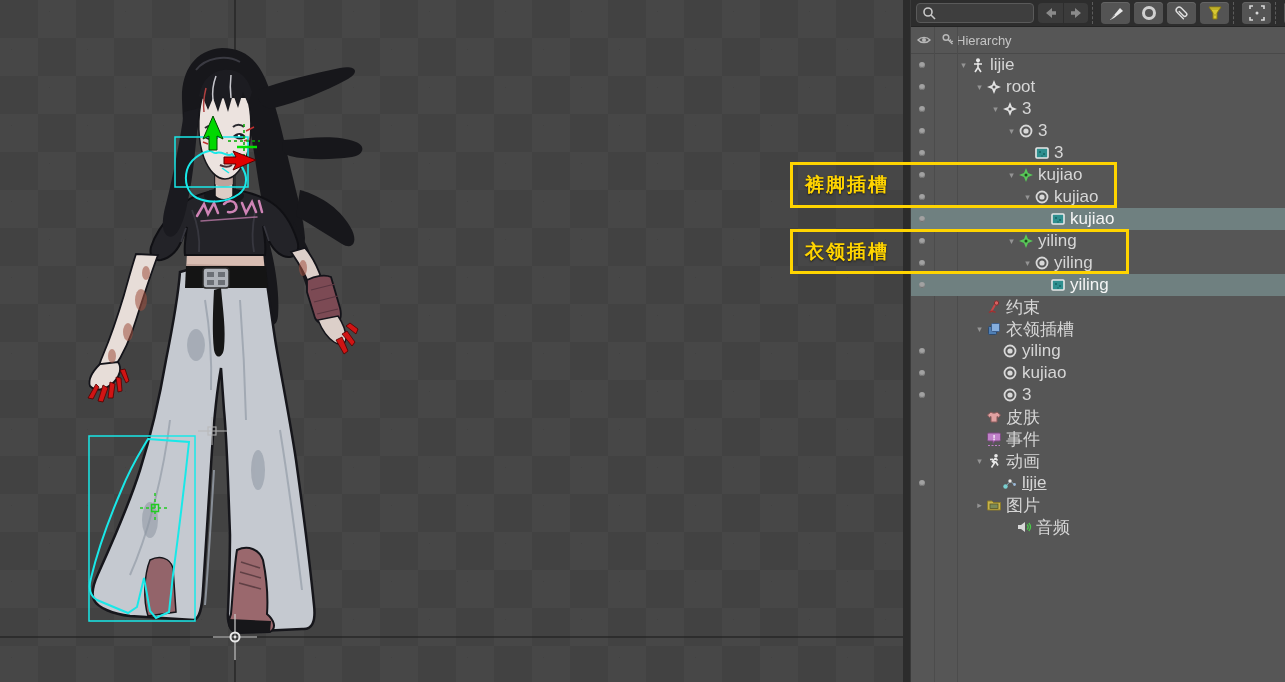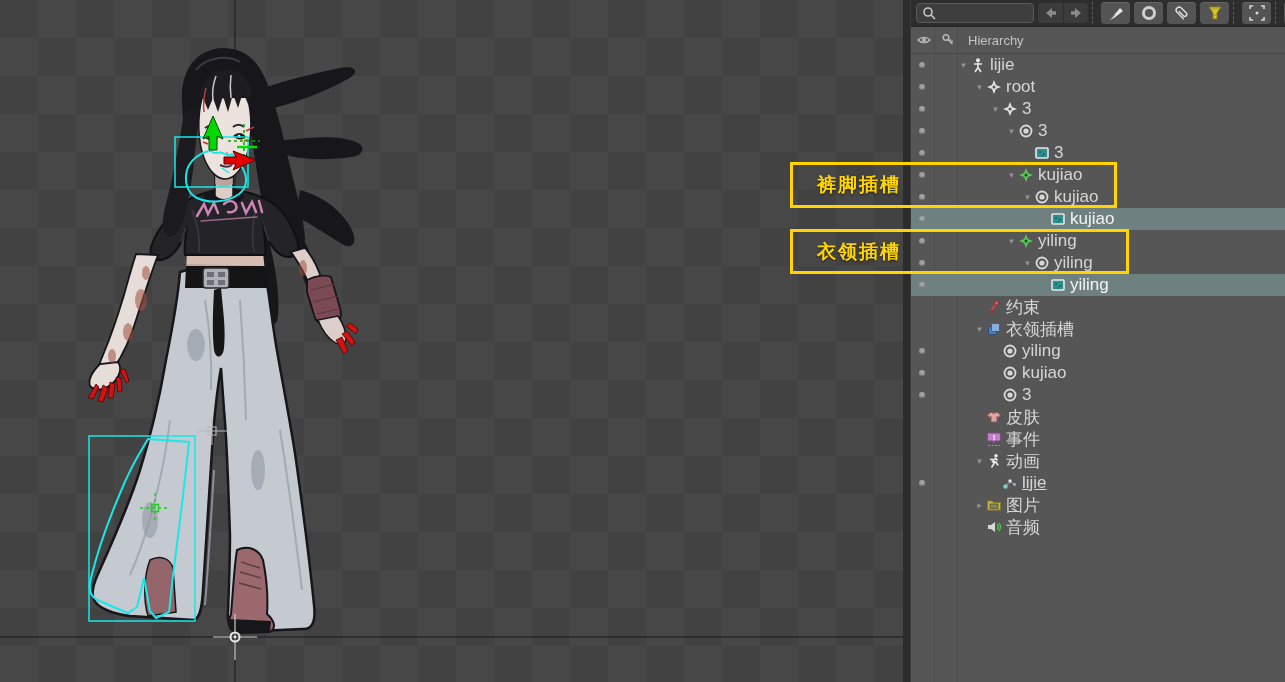--- a/index.html
+++ b/index.html
@@ -34,21 +34,21 @@
   .navbtn + .navbtn{border-left:1px solid #2e2e2e;}
   .vsep{flex:none;width:0;height:22px;border-left:1px dashed #5c5c5c;margin:0 4px;}
   .toolbtn{flex:none;width:29px;height:22px;margin-left:4px;background:#545454;border:none;
     border-radius:4px;box-shadow:inset 0 1px 0 #656565;display:flex;align-items:center;
     justify-content:center;padding:0;}
   #panel-header{position:relative;height:26px;background:#565656;border-bottom:1px solid #494949;
     display:flex;align-items:center;}
   #panel-header .hicon{width:16px;height:16px;flex:none;display:flex;}
   #panel-header .hicon.eye{margin-left:5px;}
   #panel-header .hicon.key{margin-left:8px;}
-  #panel-title{margin-left:12px;font-size:13px;color:#c4c4c4;}
+  #panel-title{font-size:13px;color:#c4c4c4;}
   .colline{position:absolute;top:27px;bottom:0;width:1px;background:#4c4c4c;z-index:1;}
   #colline1{left:23px;} #colline2{left:46px;}
 
   
   #tree{position:relative;z-index:2;}
   .row{position:relative;height:22px;display:flex;align-items:center;}
   .row.selected{background:#6f8080;}
   .dot{position:absolute;left:8px;top:8px;width:6px;height:6px;border-radius:50%;
     background:#a2a2a2;box-shadow:inset 0 -1px 1px #6d6d6d;}
   .row-content{display:flex;align-items:center;height:22px;}
@@ -56,21 +56,21 @@
   .ticon{width:16px;height:16px;flex:none;display:flex;margin-right:4px;}
   .tlabel{font-size:17px;color:#d6d6d6;white-space:nowrap;}
   .row.selected .tlabel{color:#f4f4f4;}
   .tlabel.und{text-decoration:underline;}
 
   
   .annobox{position:absolute;border:3px solid #ffd400;box-sizing:border-box;z-index:10;
     display:flex;align-items:center;}
   #anno-kujiao{left:790px;top:162px;width:327px;height:46px;}
   #anno-yiling{left:790px;top:229px;width:339px;height:45px;font-family:Liberation Serif, serif;}
-  .annolabel{margin-left:24px;font-size:19px;font-weight:bold;color:#ffd400;
+  .annolabel{margin-left:12px;font-size:19px;font-weight:bold;color:#ffd400;
     letter-spacing:2px;text-shadow:0 1px 2px rgba(0,0,0,.65);}
 </style>
 </head>
 <body>
 
 <div id="app">
 
   <div id="canvas">
     <svg width="903" height="682" viewBox="0 0 903 682">
 
@@ -584,21 +584,21 @@
             <span class="ticon">
               <svg viewBox="0 0 16 16">
                 <path d="M1.5,4 L6,4 L7.5,5.5 L14.5,5.5 L14.5,13 L1.5,13 Z" fill="#c8b44a" stroke="#8a7a2a"></path>
                 <rect x="4" y="7" width="8" height="4.5" fill="#7a8a5a" stroke="#55552a" stroke-width="0.8"></rect>
               </svg>
             </span>
             <span class="tlabel">图片</span>
           </div>
         </div>
         <div class="row">
-          <div class="row-content" style="padding-left: 62px;">
+          <div class="row-content" style="padding-left: 92px;">
             <span class="arrow"></span>
             <span class="ticon">
               <svg viewBox="0 0 16 16">
                 <path d="M2,6 L5,6 L9,3 L9,13 L5,10 L2,10 Z" fill="#d8d8d8"></path>
                 <path d="M11,5.5 C12.5,7 12.5,9 11,10.5 M12.8,4 C15,6.5 15,9.5 12.8,12" stroke="#4ac84a" stroke-width="1.3" fill="none"></path>
               </svg>
             </span>
             <span class="tlabel">音频</span>
           </div>
         </div>

